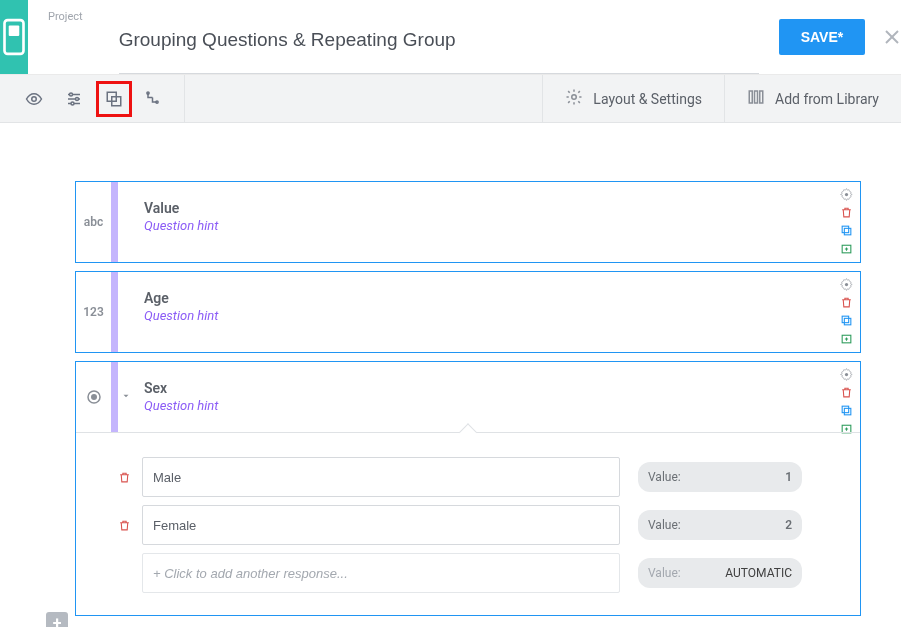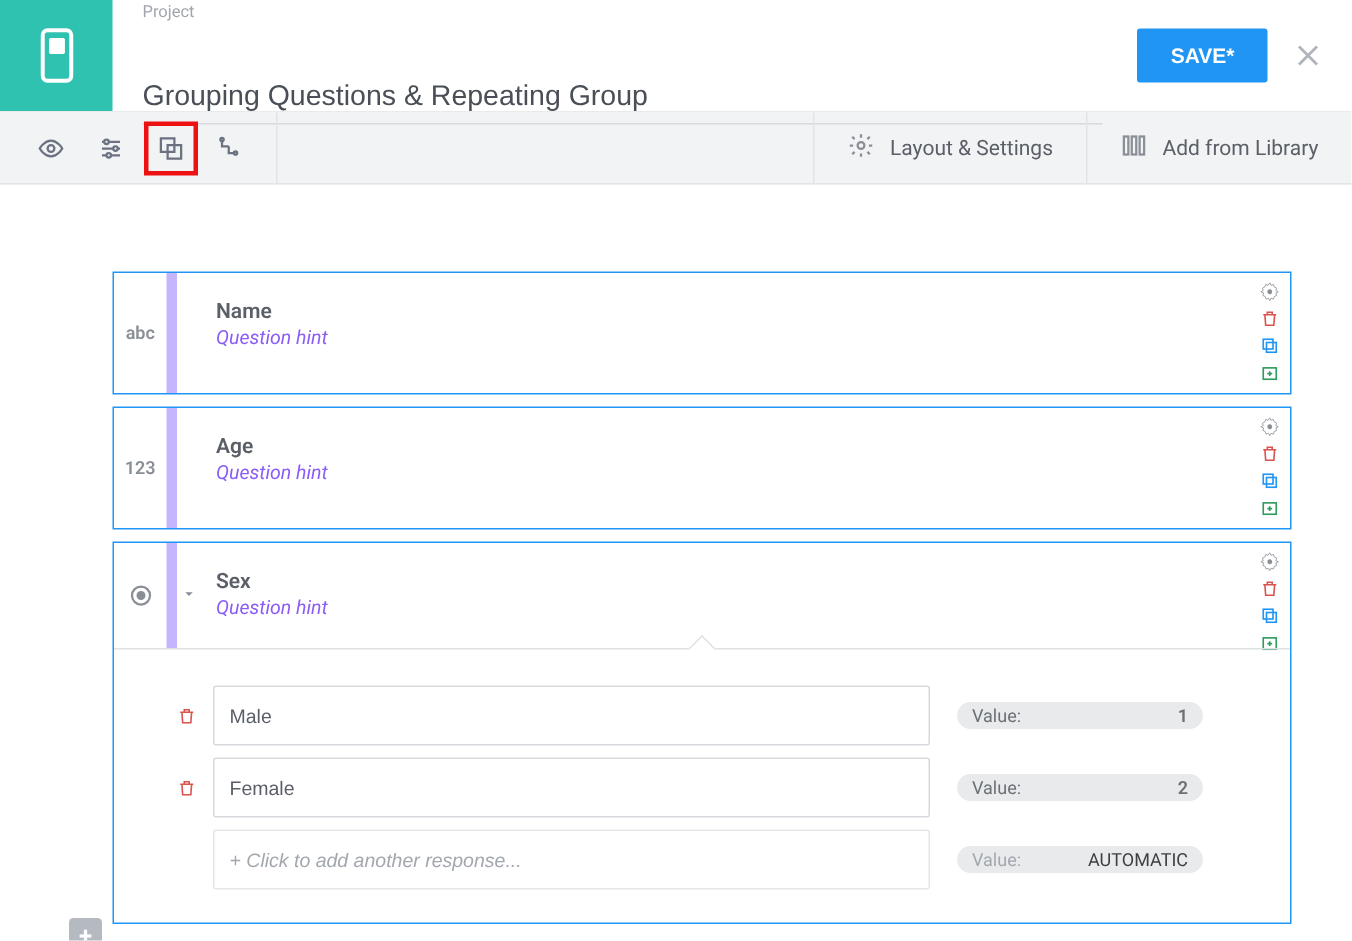--- a/index.html
+++ b/index.html
@@ -2,21 +2,21 @@
 <html><head>
 <meta charset="utf-8">
 <style>
   * { box-sizing: border-box; margin: 0; padding: 0; }
   body { font-family: -apple-system, BlinkMacSystemFont, "Segoe UI", Roboto, Arial, sans-serif; background: #fff; color: #6b7280; font-size: 14px; width: 901px; height: 627px; overflow: hidden; }
 
   
   .header { display: flex; align-items: stretch; height: 75px; border-bottom: 1px solid #eaeaea; }
   .logo-box { width: 75px; background: #30c2b0; display: flex; align-items: center; justify-content: center; }
   .logo-box svg { width: 28px; height: 38px; }
-  .project-area { flex: 1; padding: 10px 20px 0 20px; display: flex; flex-direction: column; justify-content: center; gap: 36px; }
+  .project-area { flex: 1; padding: 10px 20px 0 20px; display: flex; flex-direction: row; justify-content: center; gap: 36px; }
   .project-label { font-size: 11px; color: #a0a5ad; margin-bottom: 2px; }
   .project-title { font-size: 19px; color: #4a4f57; border: none; border-bottom: 1px solid #d6d9dd; outline: none; width: 640px; padding: 2px 0 6px 0; background: transparent; }
   .header-right { display: flex; align-items: center; padding-right: 20px; gap: 18px; }
   .save-btn { background: #2095f3; color: #fff; border: none; padding: 10px 22px; font-size: 14px; font-weight: 600; cursor: pointer; border-radius: 2px; text-align: right; }
   .close-x { width: 18px; height: 18px; cursor: pointer; color: #b0b5bc; }
 
   
   .toolbar { display: flex; align-items: center; height: 48px; background: #f2f3f4; border-bottom: 1px solid #e2e4e6; padding: 0 0 0 14px; }
   .tool-icon { width: 40px; height: 48px; display: flex; align-items: center; justify-content: center; color: #6b7280; cursor: pointer; }
   .tool-icon.highlight { border: 3px solid #e11; width: 36px; height: 36px; margin: 0 2px; }
@@ -45,21 +45,21 @@
   .select-head { display: flex; }
   .select-head .type-col { position: relative; }
   .caret { position: absolute; right: -20px; top: 50%; transform: translateY(-50%); color: #8a8f97; }
   .select-options { border-top: 1px solid #dfe2e5; padding: 24px 16px 14px 40px; position: relative; }
   .select-options::before { content: ""; position: absolute; top: -7px; left: 50%; width: 12px; height: 12px; background: #fff; border-left: 1px solid #dfe2e5; border-top: 1px solid #dfe2e5; transform: translateX(-50%) rotate(45deg); }
   .opt-row { display: flex; align-items: center; gap: 10px; margin-bottom: 8px; }
   .opt-del { color: #d9534f; cursor: pointer; width: 16px; display: flex; justify-content: center; }
   .opt-del svg { width: 13px; height: 13px; }
   .opt-input { flex: 0 0 478px; height: 40px; border: 1px solid #d6d9dd; border-radius: 2px; padding: 0 10px; font-size: 13px; color: #5b6068; background: #fff; }
   .opt-input[readonly] { color: #a3a8af; font-style: italic; }
-  .val-box { flex: 0 0 164px; height: 18px; background: #e8eaec; border-radius: 12px; display: flex; align-items: center; justify-content: space-between; padding: 0 10px; font-size: 12px; color: #6b7075; margin-left: 8px; }
+  .val-box { flex: 0 0 164px; height: 30px; background: #e8eaec; border-radius: 12px; display: flex; align-items: center; justify-content: space-between; padding: 0 10px; font-size: 12px; color: #6b7075; margin-left: 8px; }
   .val-box .vlabel { font-weight: 400; }
   .val-box .vnum { font-weight: 600; color: #6b7075; }
   .val-box.ghost .vlabel { color: #a3a8af; }
   .val-box.ghost .vnum { color: #404040; font-weight: 400; }
   .opt-row.ghost .opt-input { border-color: #e4e7ea; }
   .opt-row.ghost .opt-del { visibility: hidden; }
 
 </style>
 </head>
 <body>
@@ -138,21 +138,21 @@
     </span>
     <span>Add from Library</span>
   </div>
 </div>
 
 <div class="canvas">
 
   <div class="q-card">
     <div class="type-col">abc</div>
     <div class="body-col">
-      <div class="q-title">Name</div>
+      <div class="q-title">Value</div>
       <div class="q-hint">Question hint</div>
       <div class="q-actions">
         <span class="ico">
             <svg viewBox="0 0 24 24" fill="#8a8f97">
               <circle cx="12" cy="12" r="3"></circle>
               <path d="M12 1l1.5 3 3-1 1 3 3 1.5-1 3 3 1.5-3 1.5 1 3-3 1.5-1 3-3-1-1.5 3-1.5-3-3 1-1-3-3-1.5 1-3L1 12l3-1.5-1-3 3-1.5 1-3 3 1z" fill="none" stroke="#8a8f97" stroke-width="1"></path>
             </svg>
           </span>
         <span class="ico">
             <svg viewBox="0 0 24 24" fill="none" stroke="#d9534f" stroke-width="2">

